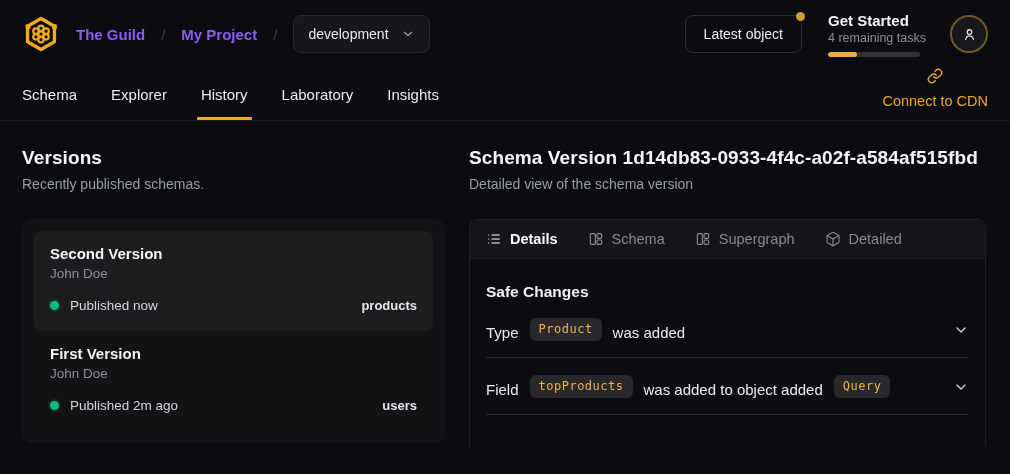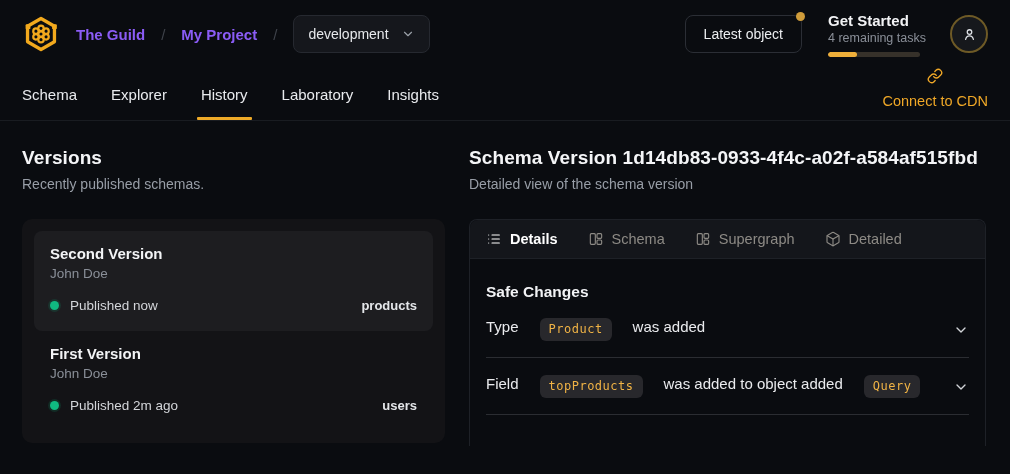--- a/index.html
+++ b/index.html
@@ -98,21 +98,21 @@
   .dtab svg { width:16px; height:16px; stroke:#8d8a85; stroke-width:1.7; fill:none; stroke-linecap:round; stroke-linejoin:round; }
   .dtab.active { color:#ffffff; font-weight:600; }
   .dtab.active svg { stroke:#ffffff; }
 
   .detail-body { padding:16px 16px 0; }
   .changes-title { font-size:15.5px; font-weight:700; color:#f2f3f5; margin-top:8px; }
   .change-row {
     display:flex; align-items:center; padding:17px 0 16px;
     border-bottom:1px solid #2b2d32; cursor:pointer;
   }
-  .change-text { display:flex; align-items:flex-start; gap:21px; font-size:15px; color:#eaebee; flex-wrap:nowrap; }
+  .change-text { display:flex; align-items:flex-end; gap:11px; font-size:15px; color:#eaebee; flex-wrap:nowrap; }
   .code-badge {
     font-family:"DejaVu Sans Mono", monospace; font-size:12px;
     color:#f0b345; background:#28282c; padding:4px 9px 5px; border-radius:6px;
     letter-spacing:.5px; white-space:nowrap;
   }
   .row-chev { margin-left:auto; }
   .row-chev svg { width:16px; height:16px; stroke:#d2d5d9; stroke-width:2; fill:none; stroke-linecap:round; stroke-linejoin:round; }
 </style>
 </head>
 <body>

